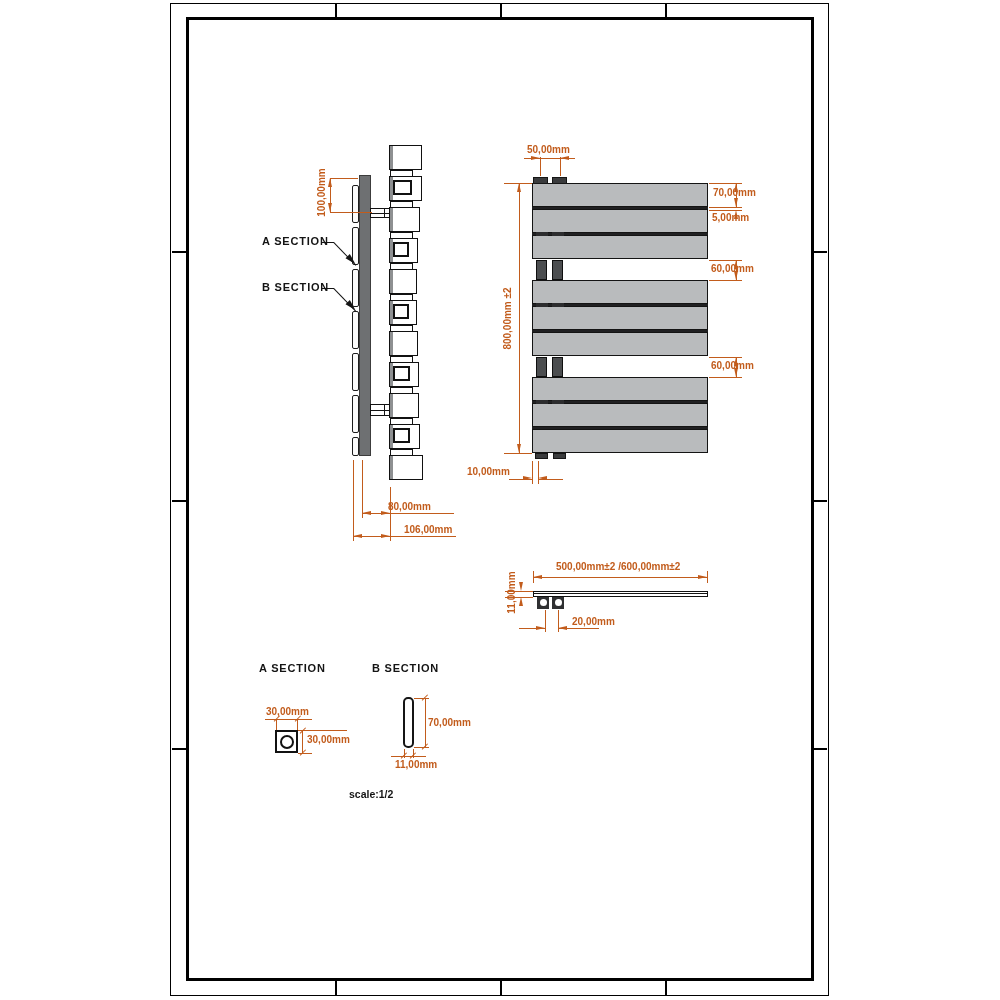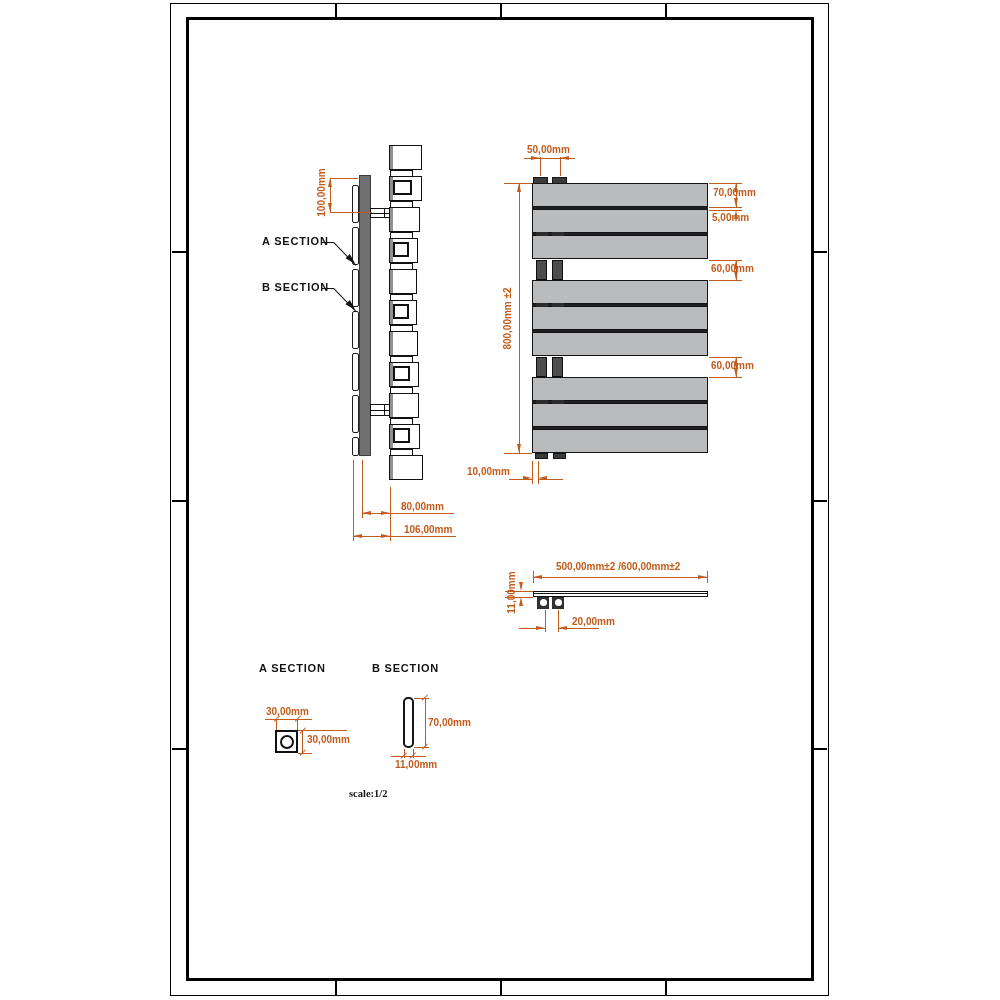--- a/index.html
+++ b/index.html
@@ -1,19 +1,19 @@
 <!DOCTYPE html>
 <html><head>
 <meta charset="utf-8">
 <style>
   :root{ --o:#c25c1c; --ink:#141414; }
   html,body{margin:0;padding:0;background:#fff;}
   #stage{position:relative;width:1000px;height:1000px;background:#fff;overflow:hidden;
          font-family:"Liberation Sans", sans-serif;}
-  .abs{position:absolute;font-family:Liberation Serif, serif;}
+  .abs{position:absolute;}
   .hl{position:absolute;height:1.2px;background:var(--o);}
   .vl{position:absolute;width:1.2px;background:var(--o);}
   .bhl{position:absolute;height:1.3px;background:var(--ink);}
   .bvl{position:absolute;width:1.3px;background:var(--ink);}
   .dim{position:absolute;color:var(--o);font-size:10px;font-weight:bold;white-space:nowrap;line-height:11px;}
   .lbl{position:absolute;color:var(--ink);font-size:11px;font-weight:bold;letter-spacing:0.8px;white-space:nowrap;line-height:11px;}
   .rot{transform:rotate(-90deg);text-align:center;}
   .panel{position:absolute;left:532px;width:176px;height:24px;background:#b9bbbd;border:1px solid #141414;box-sizing:border-box;}
   .gapband{position:absolute;left:532px;width:176px;height:2.4px;background:#202022;}
   .blip{position:absolute;width:12px;height:4.5px;background:#2c2c2e;}
@@ -135,21 +135,21 @@
   <div class="bhl" style="left:322px;top:287.5px;width:12px;"></div>
   <div class="bhl" style="left:334px;top:287.5px;width:32px;transform:rotate(46deg);transform-origin:0 0;"></div>
   <div class="bar" style="left:346px;top:303px;transform:rotate(46deg);"></div>
 
   <div class="vl" style="left:353px;top:460px;height:81px;"></div>
   <div class="vl" style="left:362px;top:460px;height:58px;"></div>
   <div class="vl" style="left:390px;top:487px;height:54px;"></div>
   <div class="hl" style="left:362px;top:513px;width:92px;"></div>
   <div class="ar ar-l" style="left:362px;top:510.5px;"></div>
   <div class="ar ar-r" style="left:381px;top:510.5px;"></div>
-  <div class="dim" style="left:401px;top:501px;">80,00mm</div>
+  <div class="dim" style="left:388px;top:501px;">80,00mm</div>
   <div class="hl" style="left:353px;top:536px;width:103px;"></div>
   <div class="ar ar-l" style="left:353px;top:533.5px;"></div>
   <div class="ar ar-r" style="left:381px;top:533.5px;"></div>
   <div class="dim" style="left:404px;top:524px;">106,00mm</div>
 
   <div class="panel" style="top:183px;"></div>
   <div class="panel" style="top:209px;"></div>
   <div class="panel" style="top:235px;"></div>
   <div class="panel" style="top:280px;"></div>
   <div class="panel" style="top:306px;"></div>

